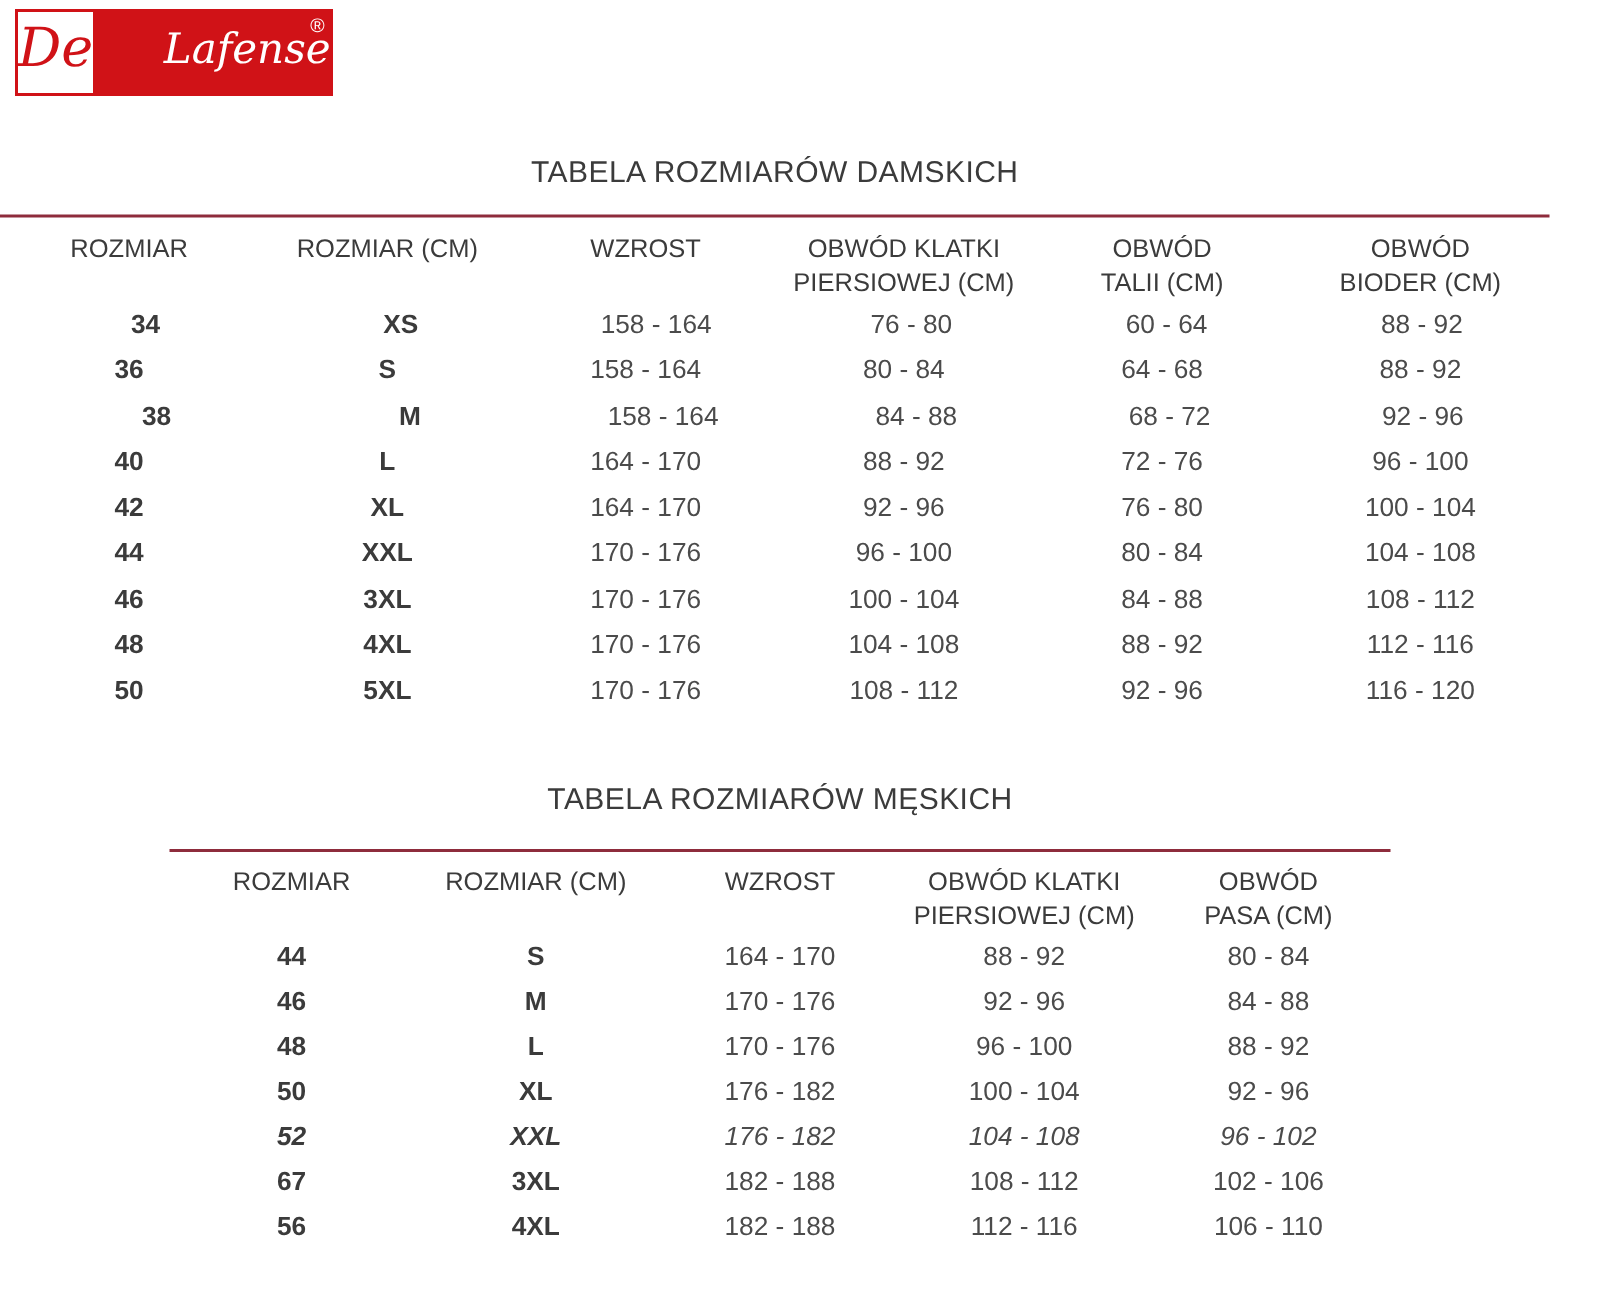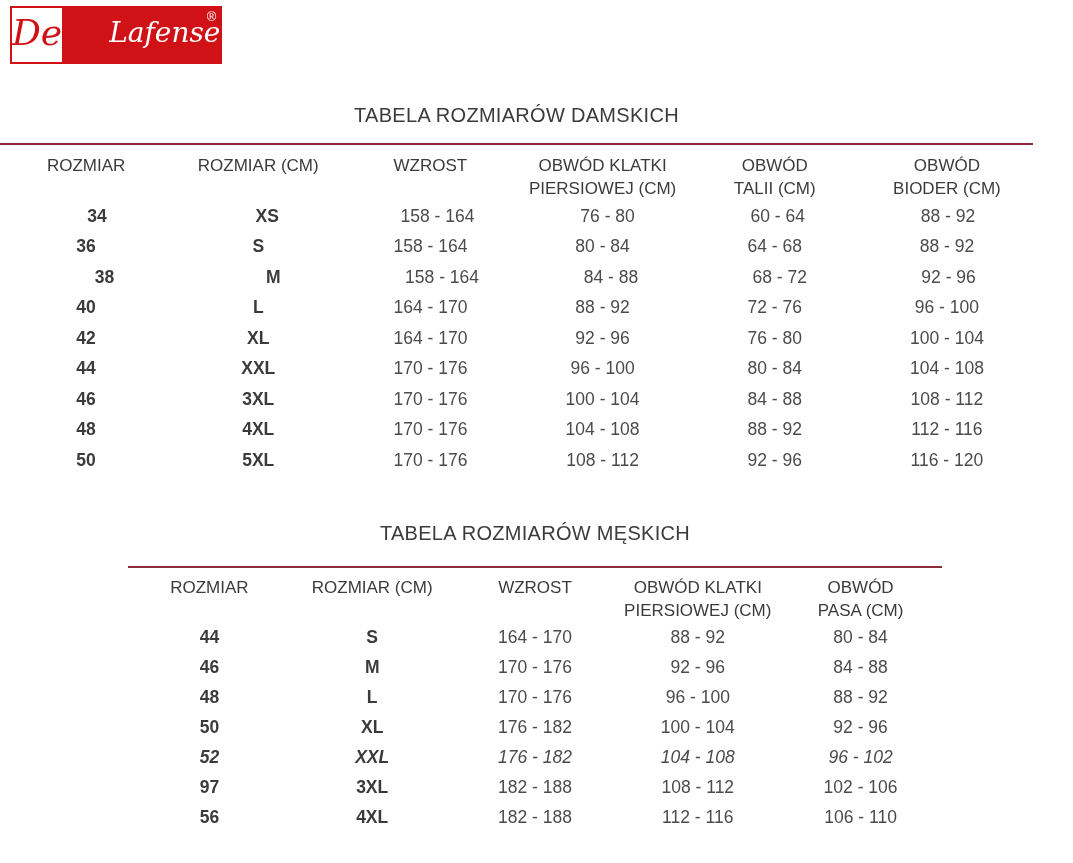--- a/index.html
+++ b/index.html
@@ -67,21 +67,21 @@
     right:4px;
     font-family:"Liberation Sans", sans-serif;
     font-style:normal;
     font-size:13px;
     line-height:1;
   }
 
   
   .section{position:absolute;}
   .section-women{top:104px; left:0; width:1033px;}
-  .section-men{top:522px; left:128px; width:814px;}
+  .section-men{top:522px; left:113px; width:814px;}
 
   .table-title{
     text-align:center;
     font-size:20px;
     font-weight:400;
     letter-spacing:0.3px;
     color:var(--ink);
     line-height:22px;
   }
   .section-women .rule{margin-top:17px;}
@@ -297,21 +297,21 @@
           <div class="cell">92 - 96</div>
         </div>
         <div class="trow" style="grid-template-columns: repeat(5, 1fr); font-style: italic;">
           <div class="cell bold">52</div>
           <div class="cell bold">XXL</div>
           <div class="cell">176 - 182</div>
           <div class="cell">104 - 108</div>
           <div class="cell">96 - 102</div>
         </div>
         <div class="trow" style="grid-template-columns: repeat(5, 1fr);">
-          <div class="cell bold">97</div>
+          <div class="cell bold">67</div>
           <div class="cell bold">3XL</div>
           <div class="cell">182 - 188</div>
           <div class="cell">108 - 112</div>
           <div class="cell">102 - 106</div>
         </div>
         <div class="trow" style="grid-template-columns: repeat(5, 1fr);">
           <div class="cell bold">56</div>
           <div class="cell bold">4XL</div>
           <div class="cell">182 - 188</div>
           <div class="cell">112 - 116</div>

